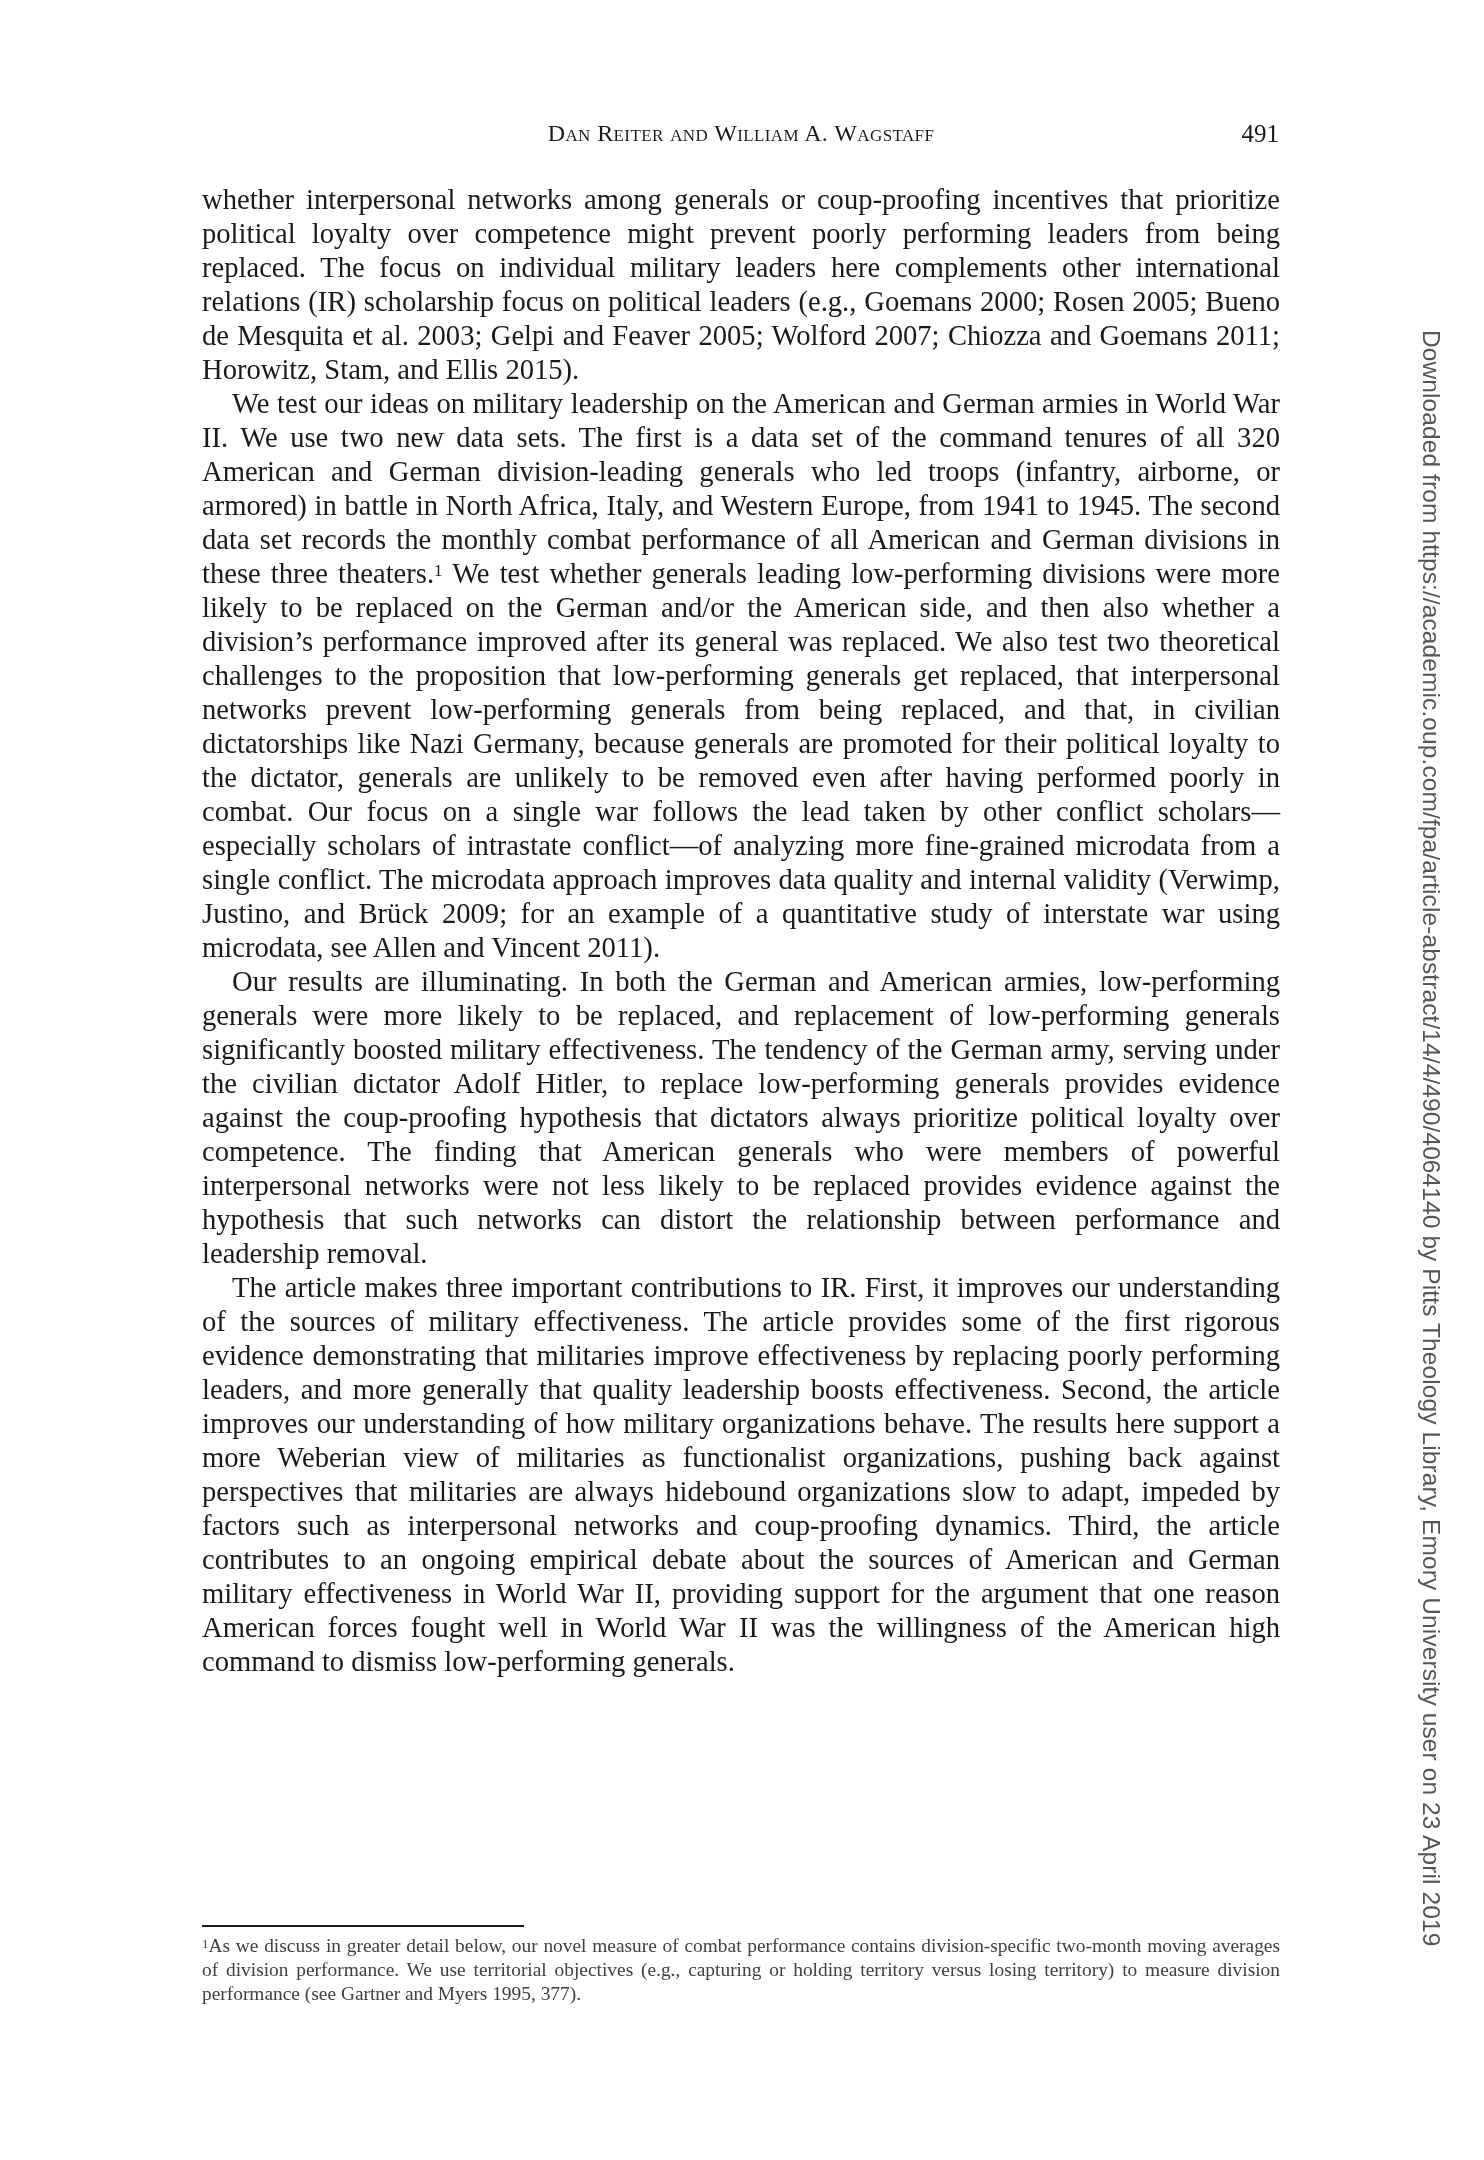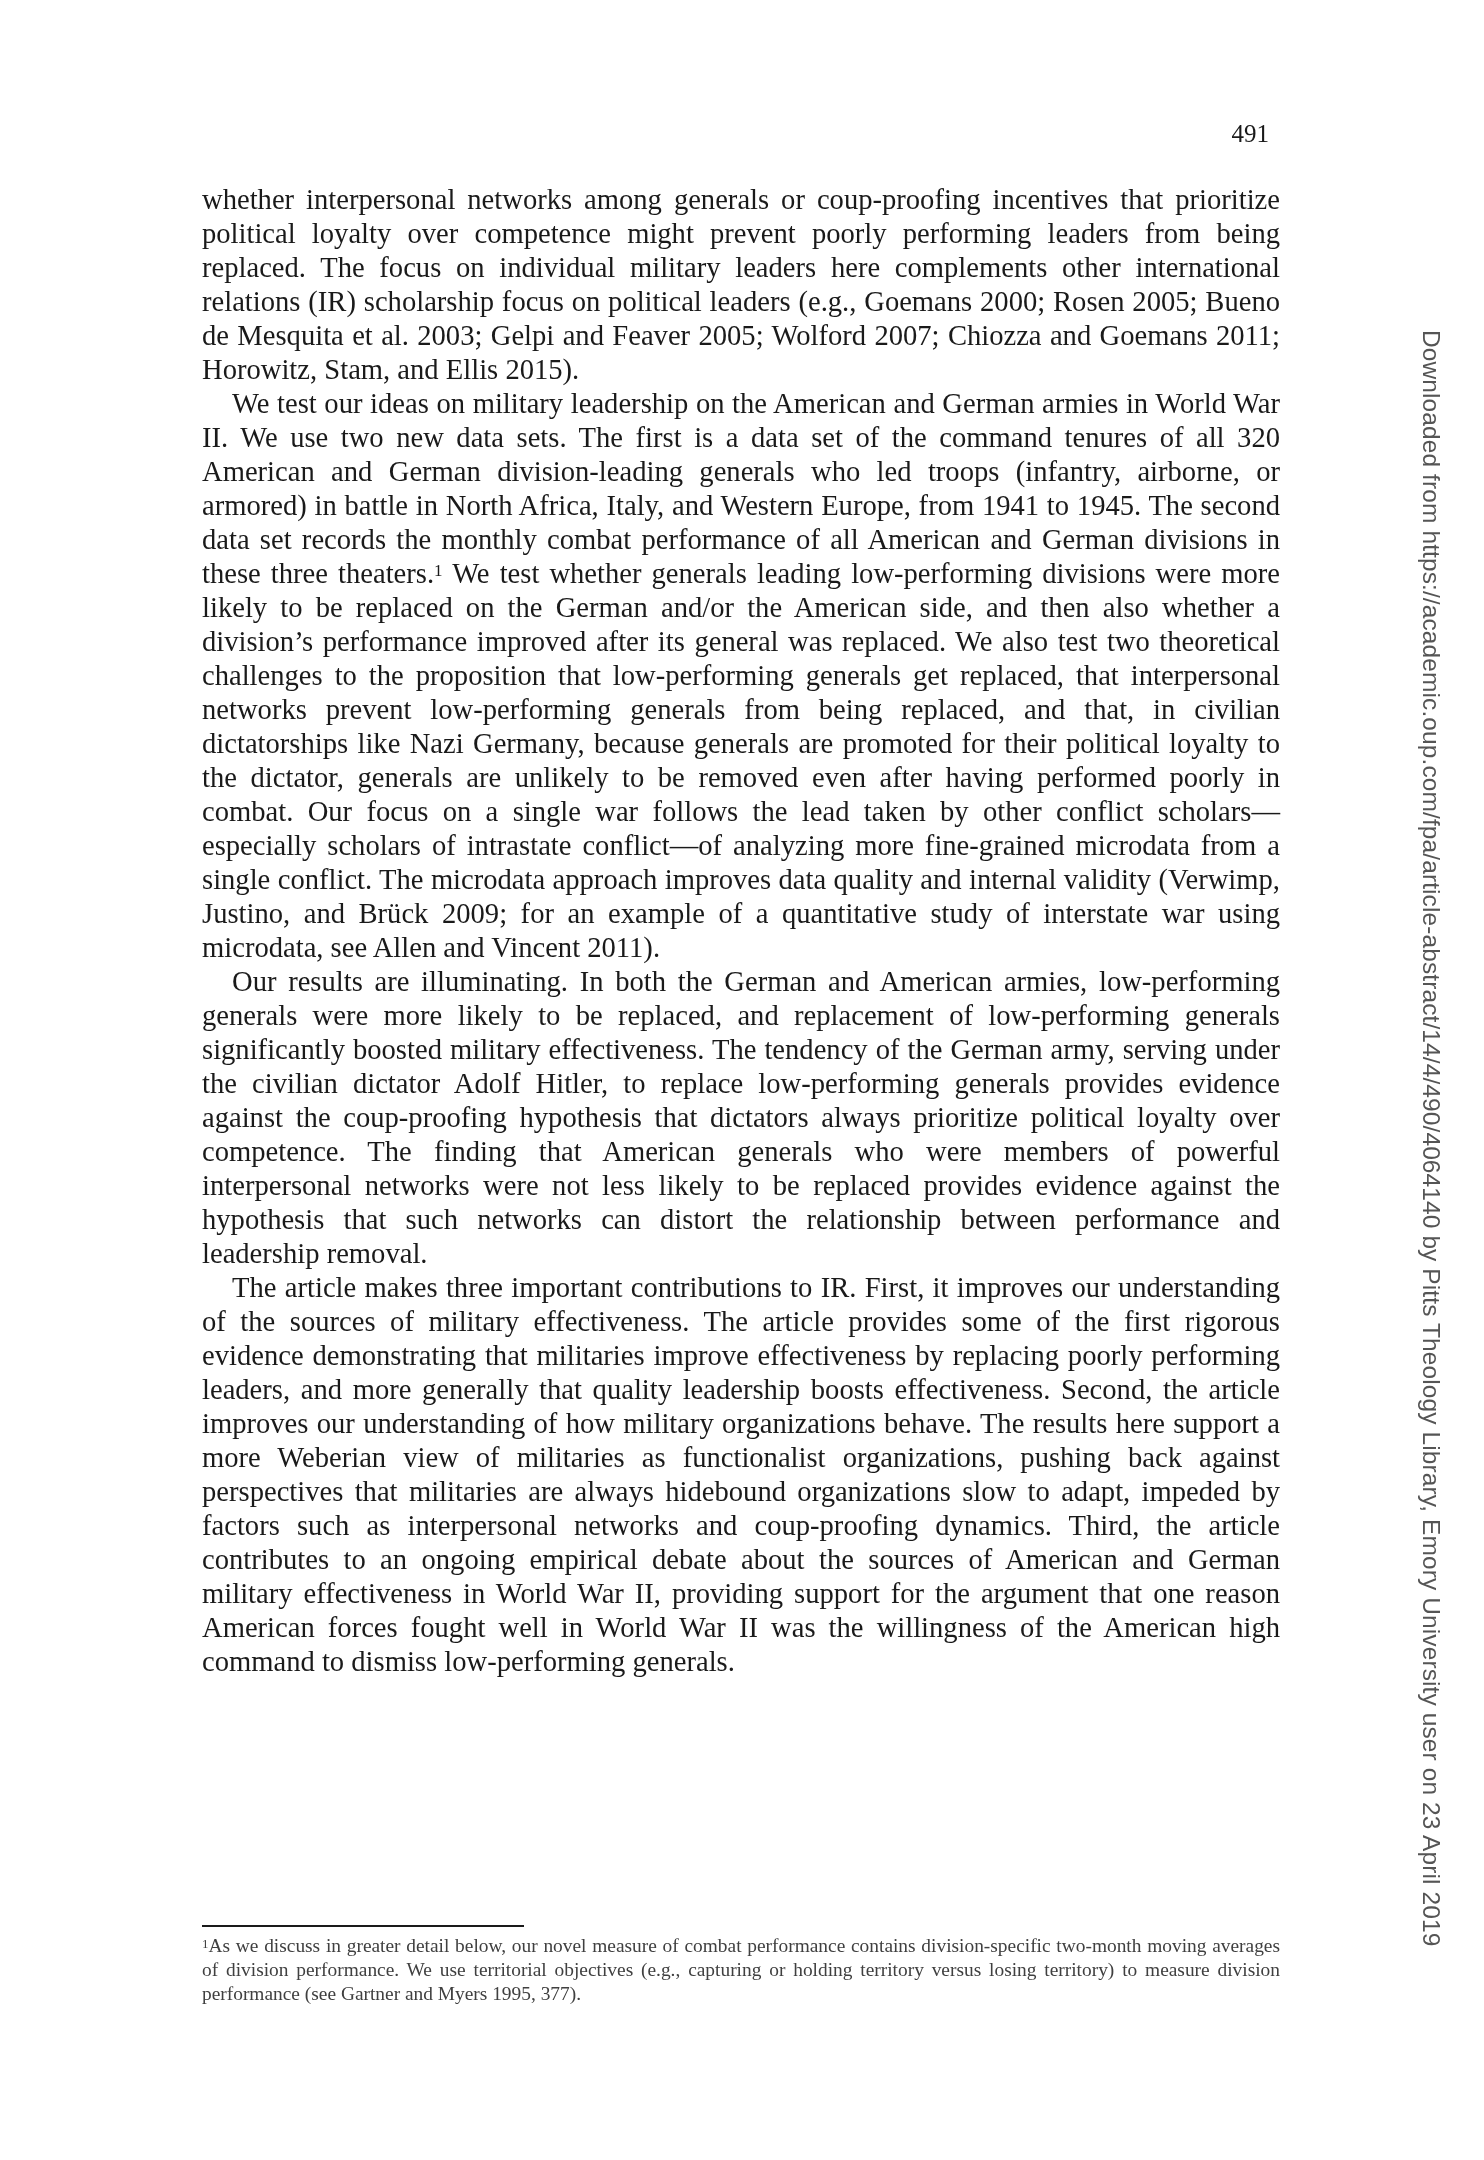--- a/index.html
+++ b/index.html
@@ -8,21 +8,21 @@
 
     .running-head {
       position: absolute; top: 120px; left: 202px; width: 1078px; height: 32px;
       font-family: "Liberation Serif", "DejaVu Serif", serif;
     }
     .running-title {
       position: absolute; left: 0; right: 0; text-align: center; top: 0;
       font-size: 24px; letter-spacing: 0.4px; font-variant: small-caps; color: #1a1a1a;
     }
     .page-number {
-      position: absolute; right: 11px; top: 0; font-size: 25px; color: #1a1a1a;
+      position: absolute; right: 1px; top: 0; font-size: 25px; color: #1a1a1a;
     }
 
     .body-text {
       position: absolute; left: 202px; top: 183px; width: 1078px;
       font-family: "Liberation Serif", "DejaVu Serif", serif;
       font-size: 28.6px; line-height: 34px; text-align: justify; color: #1a1a1a;
       hyphens: manual;
     }
     .body-text p { margin: 0; }
     .body-text p.indent { text-indent: 30px; }
@@ -46,20 +46,21 @@
       font-size: 24.5px; color: #555555; letter-spacing: 0.1px;
       writing-mode: vertical-rl; white-space: nowrap;
     }
   </style>
 </head>
 <body>
 
 <div class="page">
 
   <div class="running-head">
+    <div class="running-title">Dan Reiter and William A. Wagstaff</div>
     <div class="page-number">491</div>
   </div>
 
   <div class="body-text">
     <p>whether interpersonal networks among generals or coup-proofing incentives that prioritize political loyalty over competence might prevent poorly perform­ing leaders from being replaced. The focus on individual military leaders here complements other international relations (IR) scholarship focus on political leaders (e.g., Goemans 2000; Rosen 2005; Bueno de Mesquita et al. 2003; Gelpi and Feaver 2005; Wolford 2007; Chiozza and Goemans 2011; Horowitz, Stam, and Ellis 2015).</p>
     <p class="indent"><span>We test our ideas on military leadership on the American and German armies in World War II. We use two new data sets. The first is a data set of the command tenures of all 320 American and German division-leading generals who led troops (infantry, airborne, or armored) in battle in North Africa, Italy, and Western Europe, from 1941 to 1945. The second data set records the monthly combat performance of all American and German divisions in these three theaters.</span><sup class="fn-ref">1</sup><span> We test whether generals leading low-performing divisions were more likely to be replaced on the German and/or the American side, and then also whether a division’s performance improved after its general was replaced. We also test two theoretical challenges to the proposition that low-performing generals get replaced, that interpersonal networks prevent low-performing generals from being replaced, and that, in civilian dictatorships like Nazi Germany, because generals are promoted for their political loyalty to the dictator, generals are unlikely to be removed even after having performed poorly in combat. Our focus on a single war follows the lead taken by other conflict scholars—especially scholars of intrastate conflict—of analyzing more fine-grained microdata from a single conflict. The microdata approach improves data quality and internal validity (Verwimp, Justino, and Brück 2009; for an example of a quantitative study of interstate war using microdata, see Allen and Vincent 2011).</span></p>
     <p class="indent">Our results are illuminating. In both the German and American armies, low-performing generals were more likely to be replaced, and replacement of low-performing generals significantly boosted military effectiveness. The tendency of the German army, serving under the civilian dictator Adolf Hitler, to replace low-performing generals provides evidence against the coup-proofing hypothesis that dictators always prioritize political loyalty over competence. The finding that American generals who were members of powerful interpersonal networks were not less likely to be replaced provides evidence against the hypothesis that such networks can distort the relationship between performance and leadership removal.</p>
     <p class="indent">The article makes three important contributions to IR. First, it improves our understanding of the sources of military effectiveness. The article provides some of the first rigorous evidence demonstrating that militaries improve effectiveness by replacing poorly performing leaders, and more generally that quality leader­ship boosts effectiveness. Second, the article improves our understanding of how military organizations behave. The results here support a more Weberian view of militaries as functionalist organizations, pushing back against perspec­tives that militaries are always hidebound organizations slow to adapt, impeded by factors such as interpersonal networks and coup-proofing dynamics. Third, the article contributes to an ongoing empirical debate about the sources of American and German military effectiveness in World War II, providing support for the argument that one reason American forces fought well in World War II was the willingness of the American high command to dismiss low-performing generals.</p>
   </div>
 

